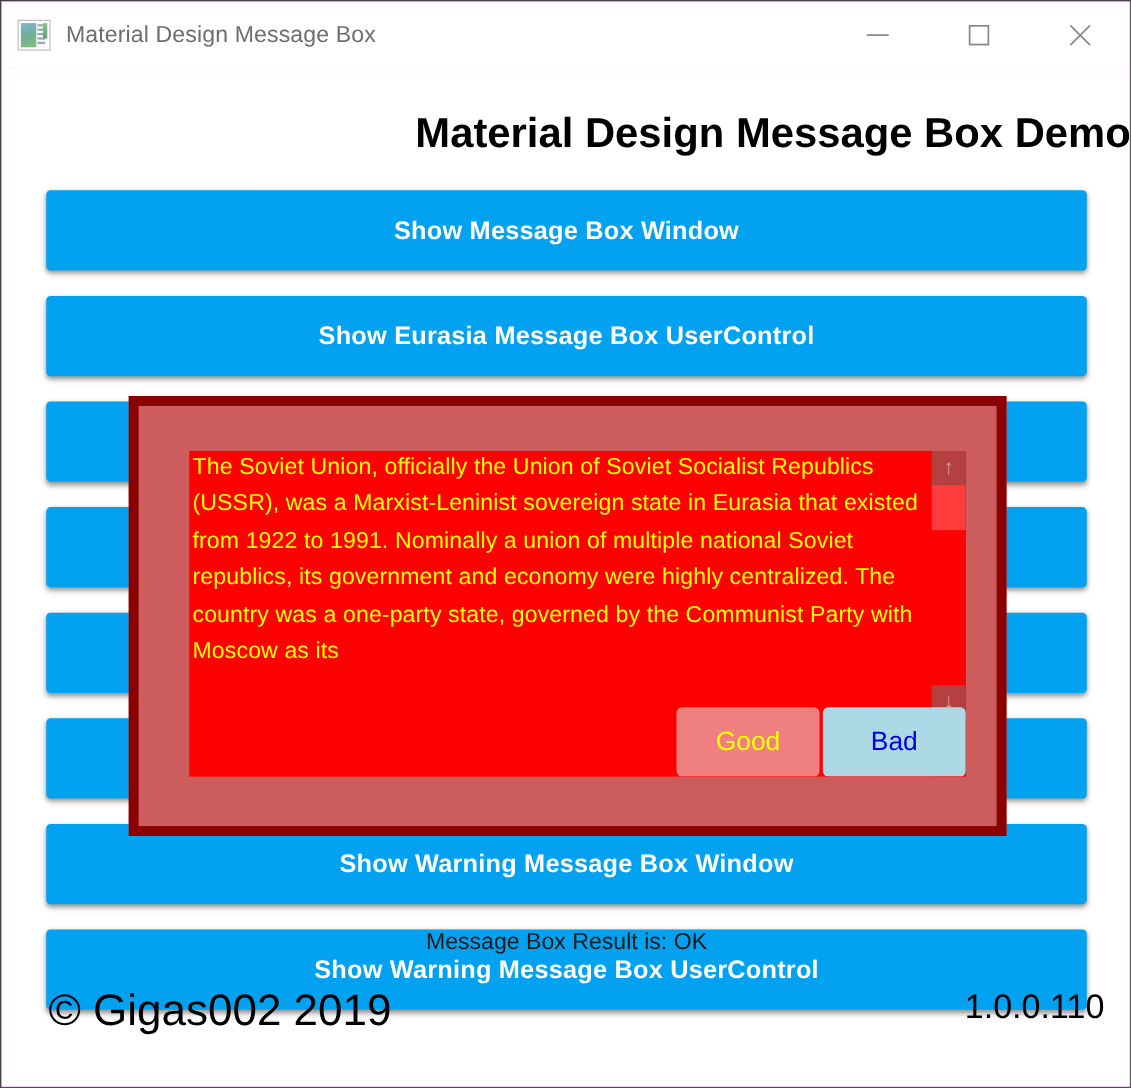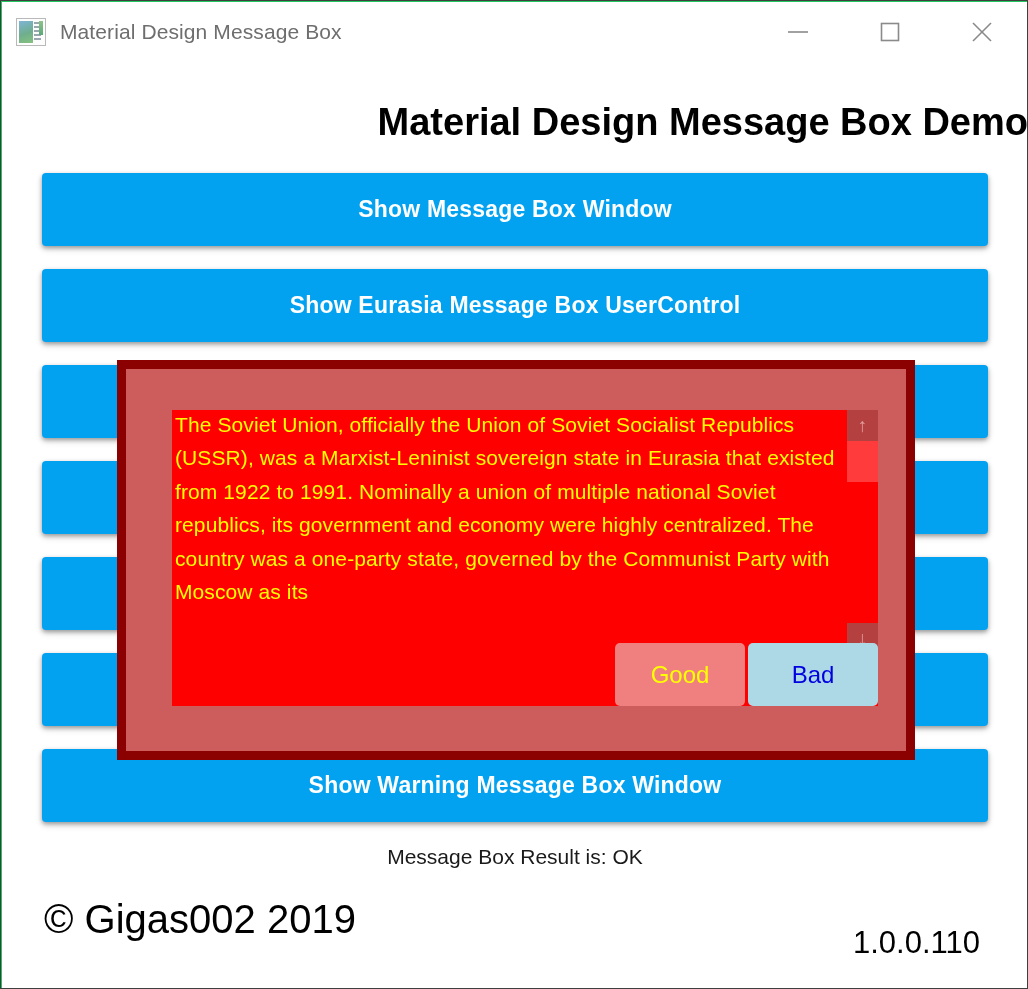--- a/index.html
+++ b/index.html
@@ -15,21 +15,21 @@
   }
 
   
   .window {
     position: absolute;
     left: 0; top: 0;
     width: 1028px;
     height: 989px;
     box-sizing: border-box;
     border: 1px solid #3f3f3f;
-    background: #22c55e;
+    background: #f0abfc;
     overflow: hidden;
   }
 
   .titlebar {
     position: absolute;
     left: 1px; top: 1px;
     width: 1026px;
     height: 60px;
     background: #ffffff;
     display: flex;
@@ -157,26 +157,25 @@
   .footer-left {
     position: absolute;
     left: 42px;
     top: 835px;
     font-size: 40px;
     color: #000000;
     white-space: nowrap;
   }
   .footer-right {
     position: absolute;
-    right: 48px;
+    right: 24px;
     top: 835px;
     font-size: 31px;
     color: #000000;
     white-space: nowrap;
-    margin-top: 28px;
   }
 
   
   .msgbox {
     position: absolute;
     left: 115px;
     top: 298px;
     width: 798px;
     height: 400px;
     box-sizing: border-box;
@@ -316,20 +315,21 @@
     <div class="page-title">Material Design Message Box Demo</div>
 
     <div class="btn-stack">
       <button class="mat-button">Show Message Box Window</button>
       <button class="mat-button">Show Eurasia Message Box UserControl</button>
       <button class="mat-button">Show Error Message Box Window</button>
       <button class="mat-button">Show Error Message Box UserControl</button>
       <button class="mat-button">Show Information Message Box Window</button>
       <button class="mat-button">Show Information Message Box UserControl</button>
       <button class="mat-button">Show Warning Message Box Window</button>
+      <button class="mat-button">Show Warning Message Box UserControl</button>
     </div>
 
     <div class="result-text">Message Box Result is: OK</div>
 
     <div class="footer-left">© Gigas002 2019</div>
     <div class="footer-right">1.0.0.110</div>
 
     <div class="msgbox">
       <div class="msg-inner">
         <div class="msg-text">The Soviet Union, officially the Union of Soviet Socialist Republics (USSR), was a Marxist-Leninist sovereign state in Eurasia that existed from 1922 to 1991. Nominally a union of multiple national Soviet republics, its government and economy were highly centralized. The country was a one-party state, governed by the Communist Party with Moscow as its</div>

